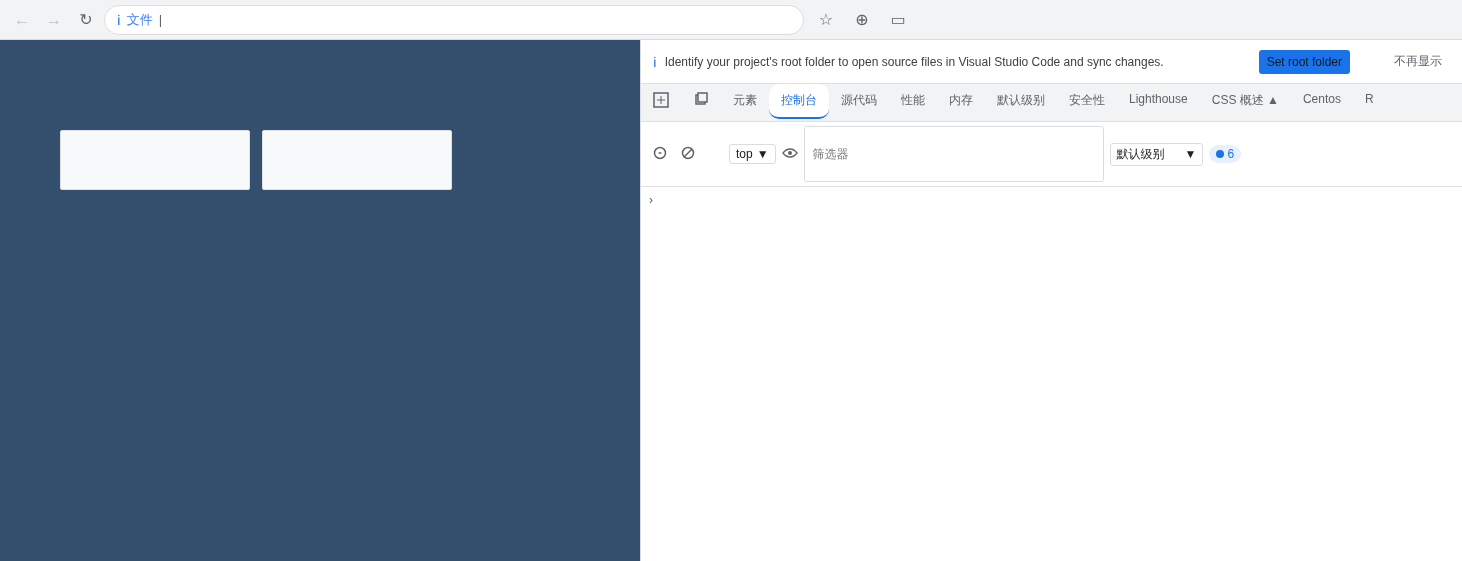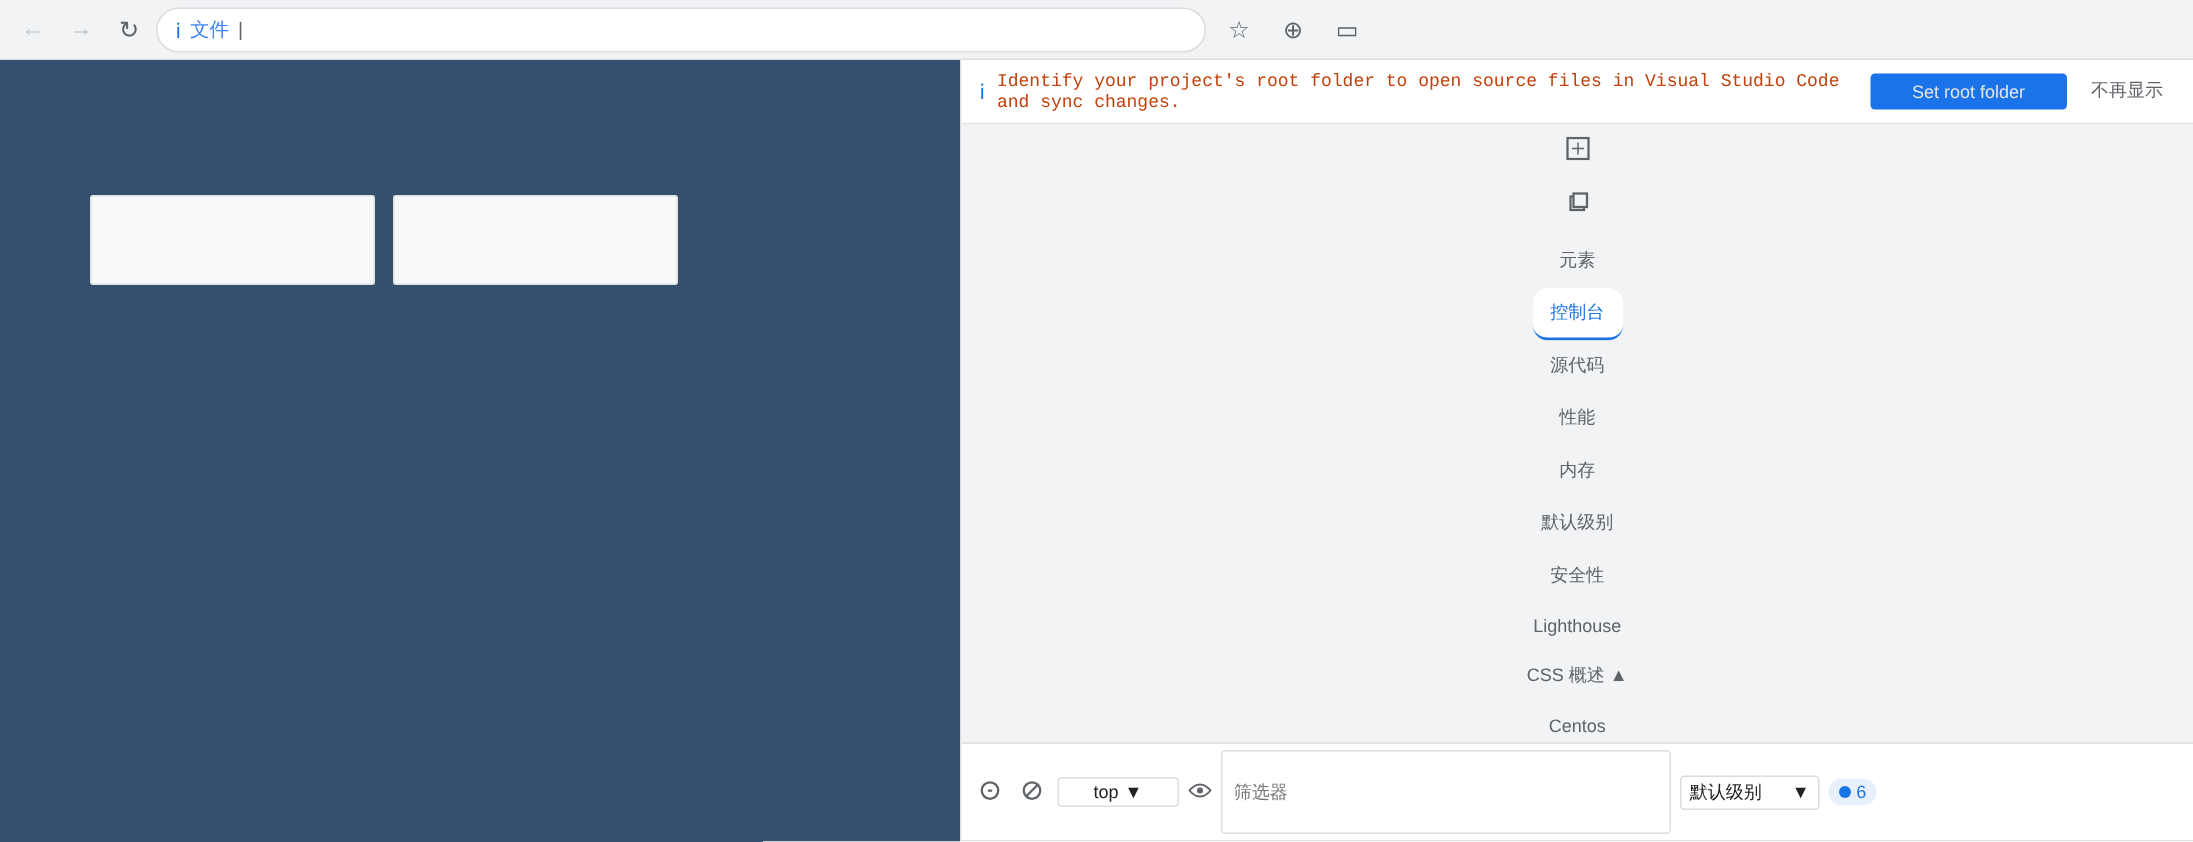--- a/index.html
+++ b/index.html
@@ -108,51 +108,50 @@
       min-height: 38px;
     }
     .info-icon {
       color: #1a73e8;
       font-size: 14px;
       flex-shrink: 0;
     }
     .info-text {
       flex: 1;
       font-size: 12px;
-      color: #c2410c;
-      font-family: Liberation Mono, monospace;
+      color: #404040;
     }
     .set-root-btn {
       background: #1a73e8;
-      color: #e5e5e5;
+      color: #0f172a;
       border: none;
-      padding: 5px 28px;
+      padding: 5px 8px;
       border-radius: 3px;
       font-size: 12px;
       cursor: pointer;
       white-space: nowrap;
     }
     .dismiss-btn {
       background: transparent;
       color: #5f6368;
       border: none;
       padding: 5px 8px;
       font-size: 12px;
       cursor: pointer;
       white-space: nowrap;
+      margin-left: 28px;
     }
 
     
     .devtools-tabs {
       display: flex;
-      align-items: center;
+      align-items: flex-start;
       border-bottom: 1px solid #e0e0e0;
       background: #f1f3f4;
       overflow: hidden;
-      flex-direction: column;
     }
     .devtools-tab {
       padding: 8px 12px;
       font-size: 12px;
       color: #5f6368;
       cursor: pointer;
       white-space: nowrap;
       border-bottom: 2px solid transparent;
       display: flex;
       align-items: center;
@@ -179,26 +178,27 @@
       border: none; background: transparent; cursor: pointer;
       border-radius: 3px;
       display: flex; align-items: center; justify-content: center;
       color: #5f6368; font-size: 14px;
     }
     .top-selector {
       display: flex;
       align-items: center;
       border: 1px solid #dadce0;
       border-radius: 3px;
-      padding: 2px 23px;
+      padding: 2px 6px;
       font-size: 12px;
       color: #202124;
       cursor: pointer;
       gap: 4px;
       background: #fff;
+      margin-left: 24px;
     }
     .eye-icon {
       color: #5f6368; font-size: 14px; cursor: pointer;
     }
     .filter-input {
       flex: 1;
       border: 1px solid #dadce0;
       border-radius: 3px;
       padding: 20px 8px;
       font-size: 12px;

